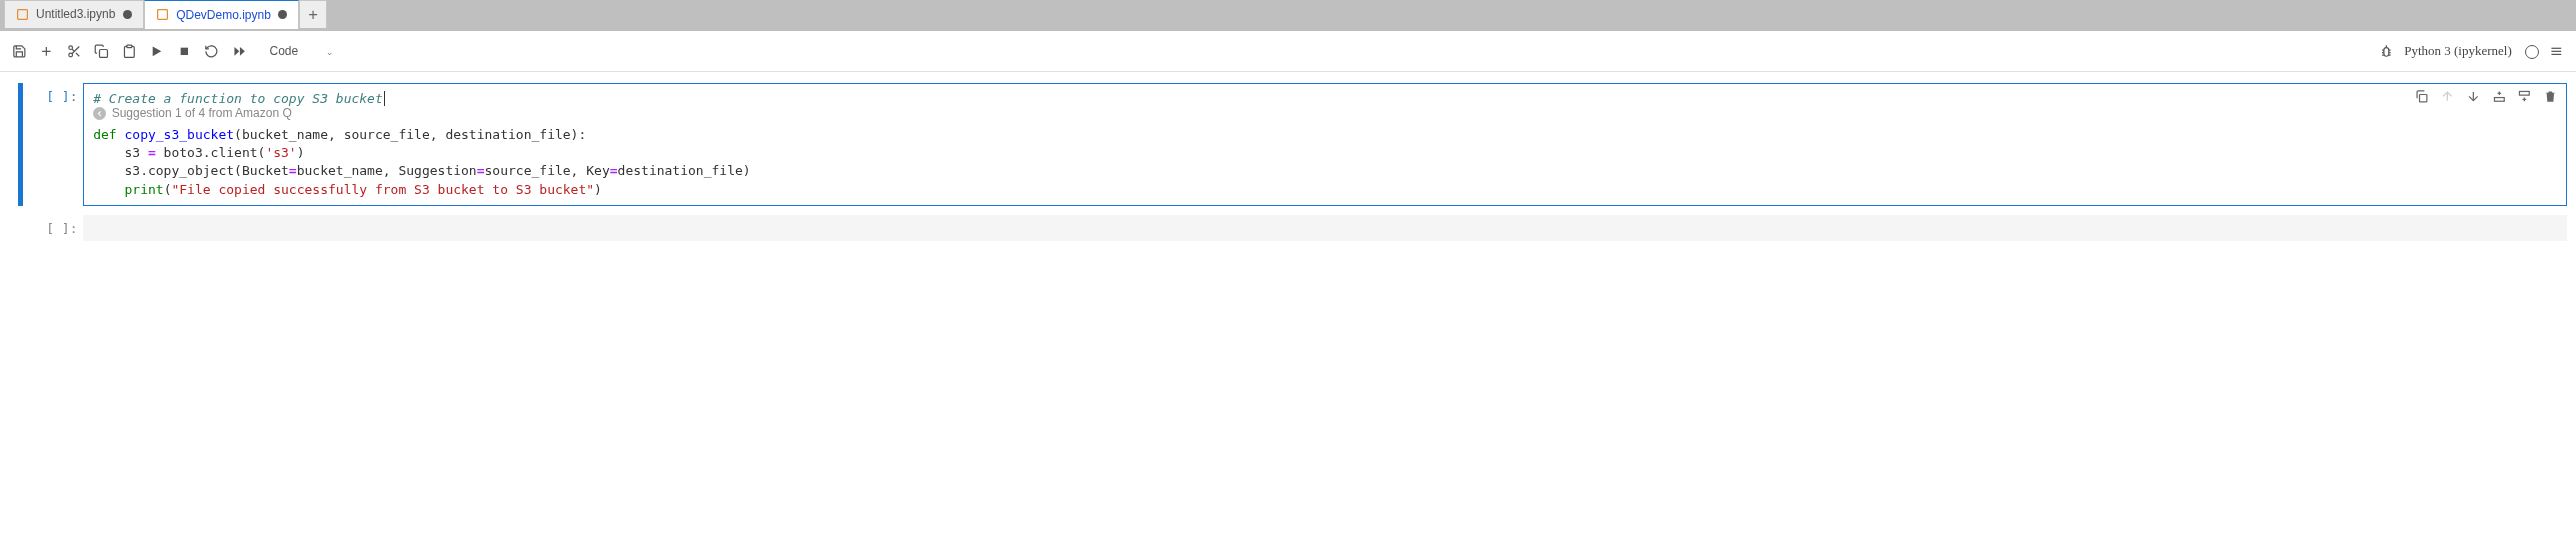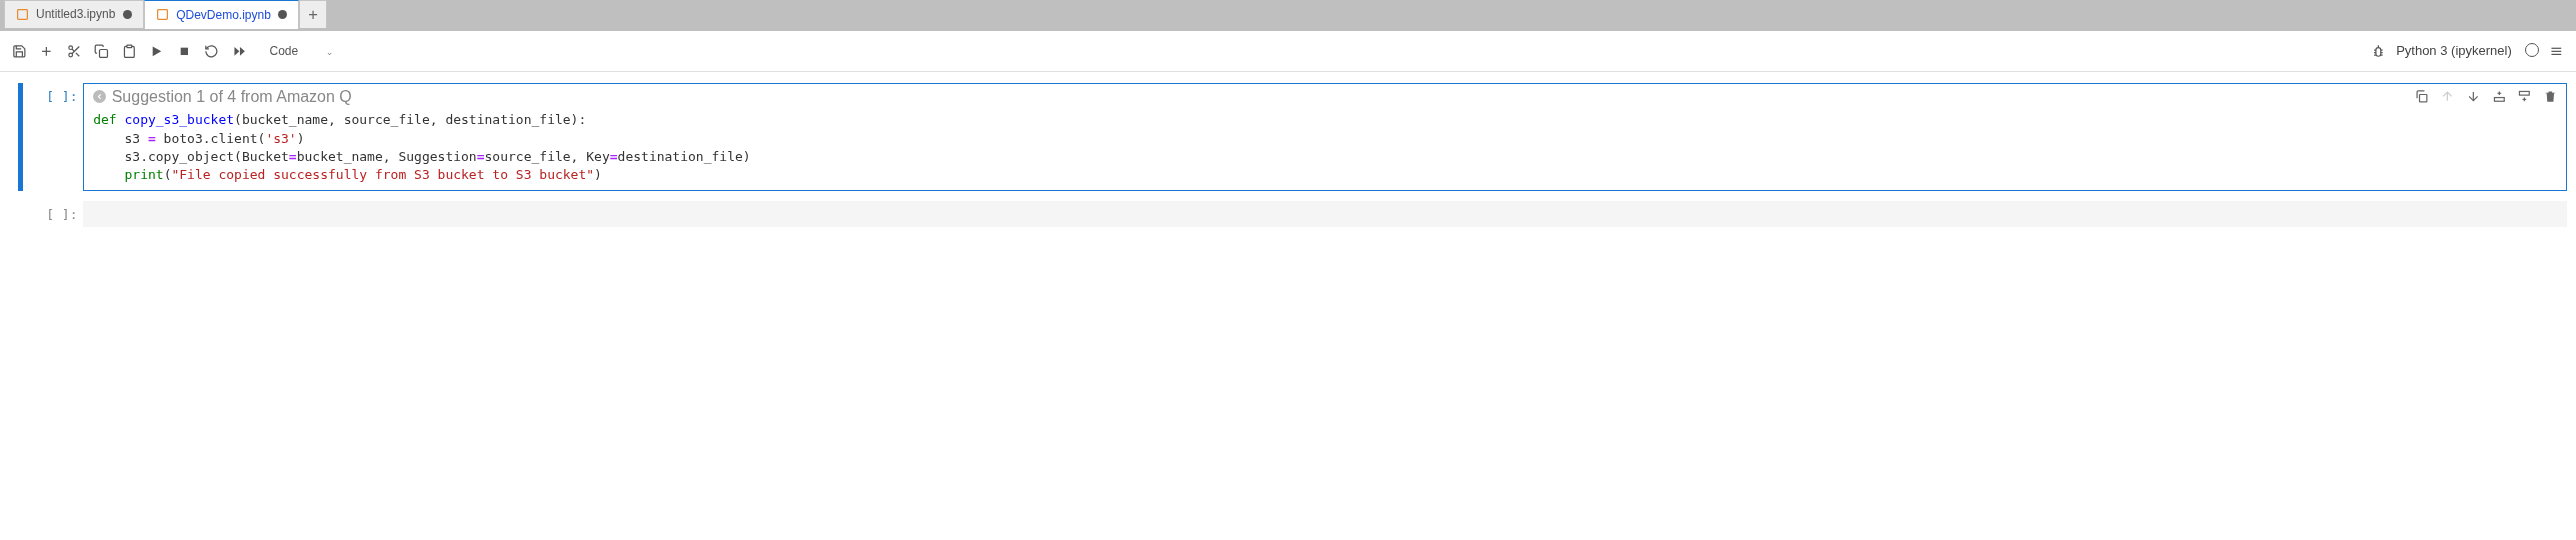--- a/index.html
+++ b/index.html
@@ -115,22 +115,23 @@
     }
     .chevron {
       font-size: 9.2px;
       color: #888;
     }
     .spacer {
       flex: 1;
     }
     .toolbar-right {
       display: flex;
-      align-items: flex-start;
+      align-items: flex-end;
       gap: 9.2px;
+      font-family: Liberation Serif, serif;
     }
     .kernel-label {
       font-size: 13px;
       color: #444;
       margin-right: 3.7px;
     }
     .kernel-circle {
       width: 14.7px;
       height: 14.7px;
       border: 1.4px solid #555;
@@ -203,21 +204,21 @@
       height: 14.7px;
       background: #333;
       vertical-align: text-bottom;
       margin-left: 0.9px;
     }
     .suggestion-badge {
       display: flex;
       align-items: center;
       gap: 5.5px;
       color: #888;
-      font-size: 16px;
+      font-size: 12px;
       margin-top: -1.8px;
       margin-bottom: 5.5px;
     }
     .suggestion-badge .badge-icon {
       width: 13px;
       height: 13px;
       border-radius: 50%;
       background: #bbb;
       color: #fff;
       display: inline-flex;
@@ -403,20 +404,21 @@
                 <line x1="9" y1="17" x2="15" y2="17"></line>
               </svg>
           </span>
           <span class="cell-tool-icon">
             <svg viewBox="0 0 24 24" fill="currentColor">
                 <path d="M6 7h12l-1 14H7L6 7zm3-3h6v2H9V4zM4 7h16v-1H4v1z"></path>
               </svg>
           </span>
         </div>
 
+        <div class="code-area"><span class="cm-comment-italic"># Create a function to copy S3 bucket</span><span class="cursor"></span></div>
         <div class="suggestion-badge">
           <span class="badge-icon">
             <svg viewBox="0 0 24 24" width="9.2" height="9.2" fill="none" stroke="currentColor" stroke-width="3">
                 <polyline points="15 18 9 12 15 6"></polyline>
               </svg>
           </span>
           <span>Suggestion 1 of 4 from Amazon Q</span>
         </div>
         <div class="code-area"><span class="cm-keyword">def</span><span class="cm-def"> copy_s3_bucket</span><span>(bucket_name, source_file, destination_file):</span>
 <span>    s3 </span><span class="cm-op">=</span><span> boto3.client(</span><span class="cm-string">'s3'</span><span>)</span>

